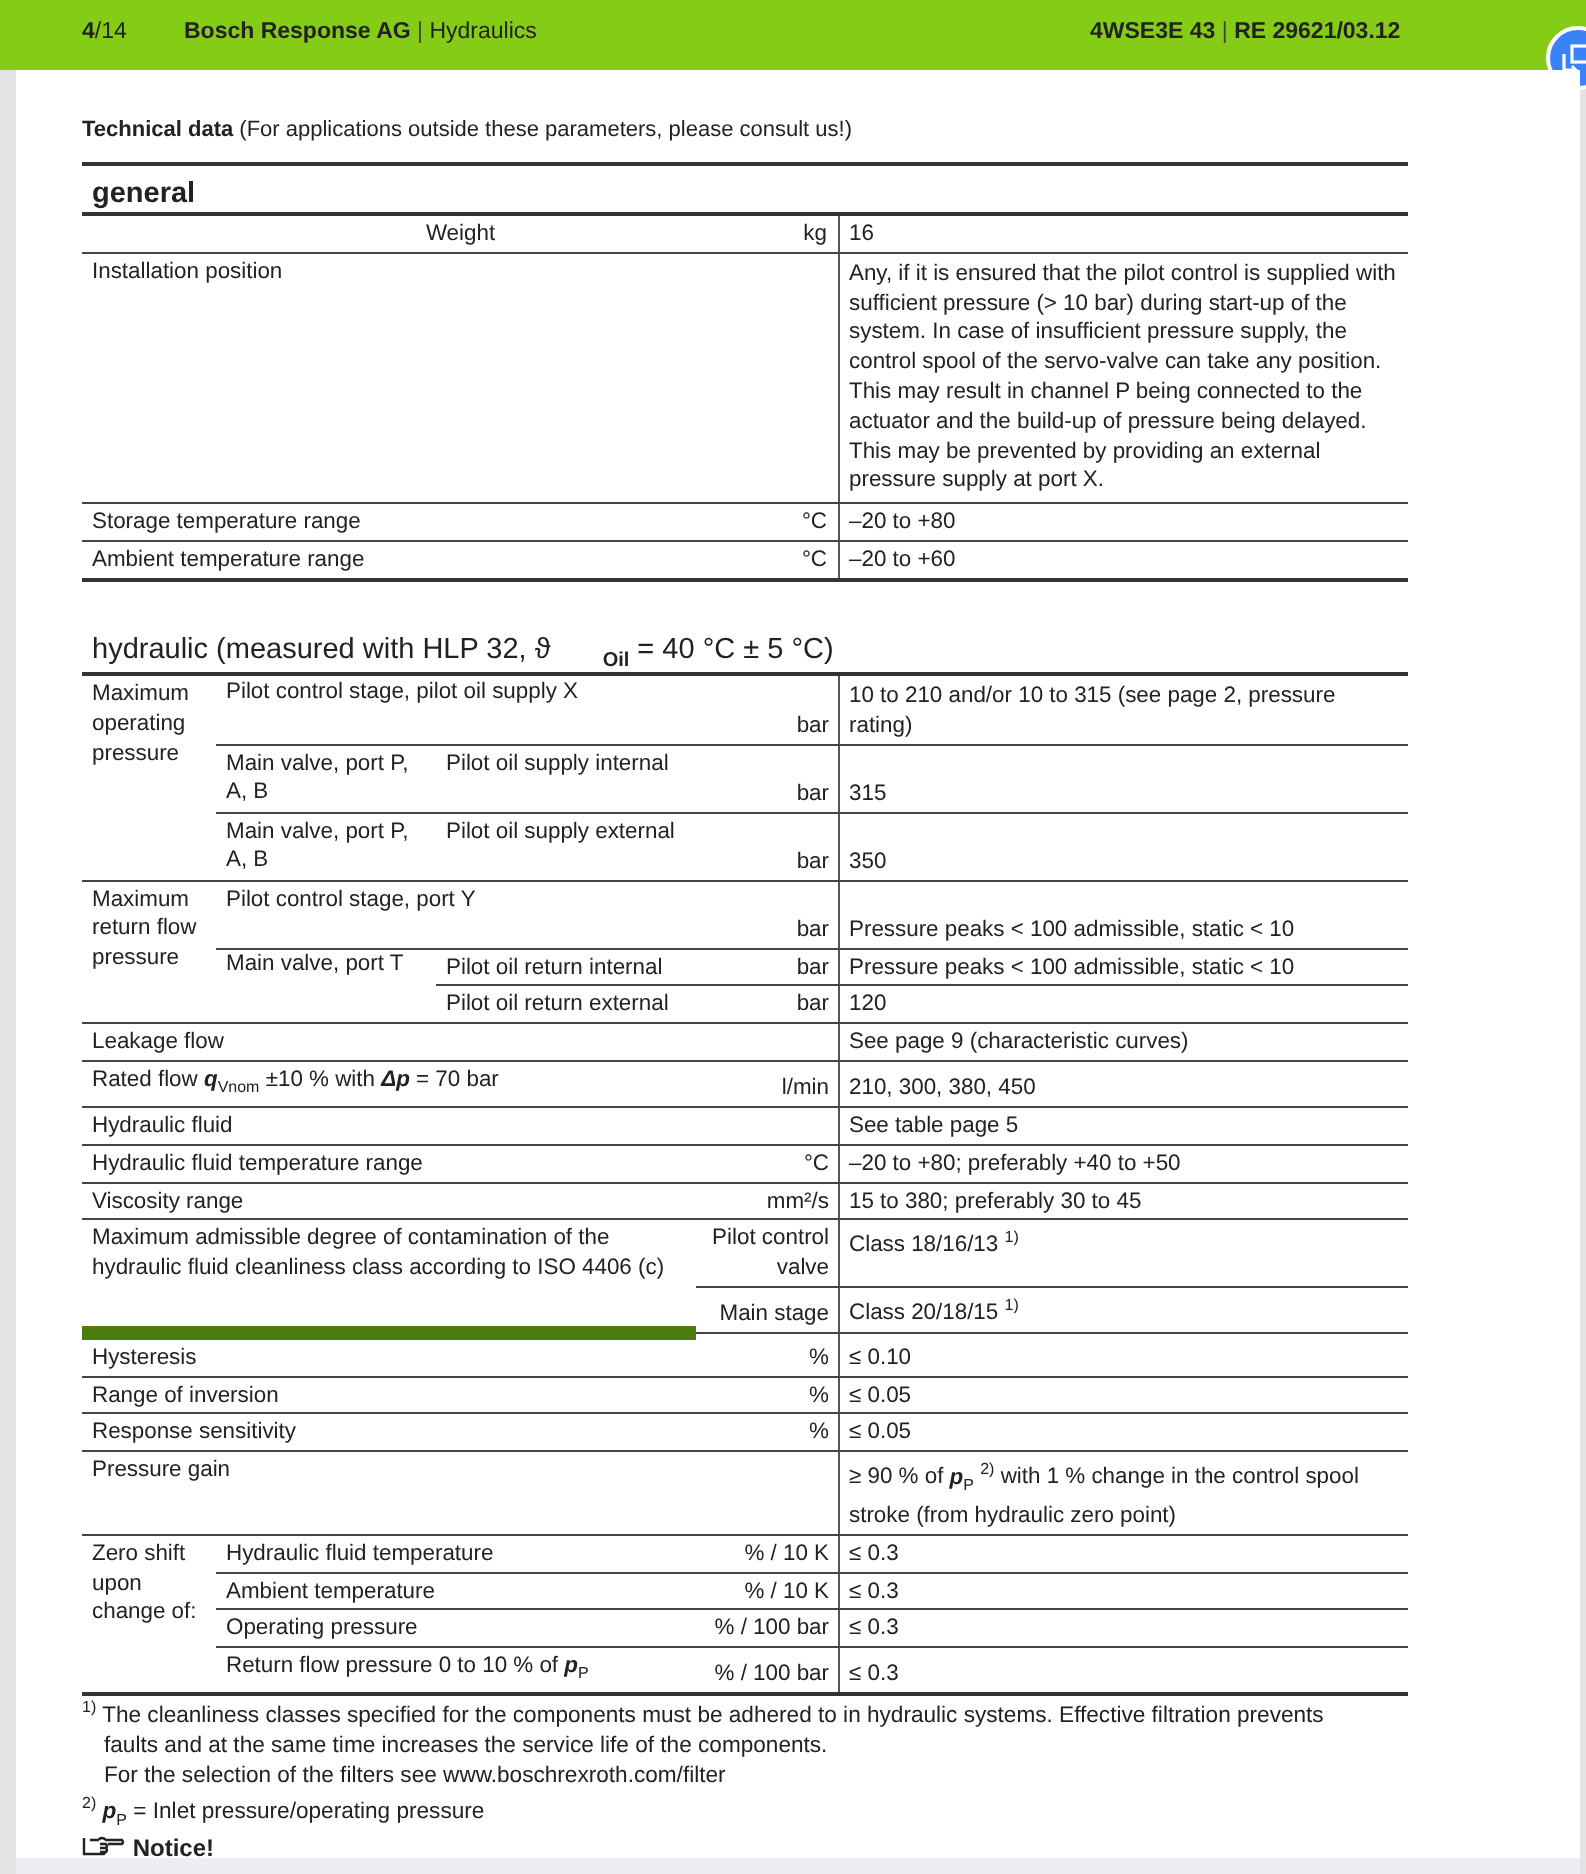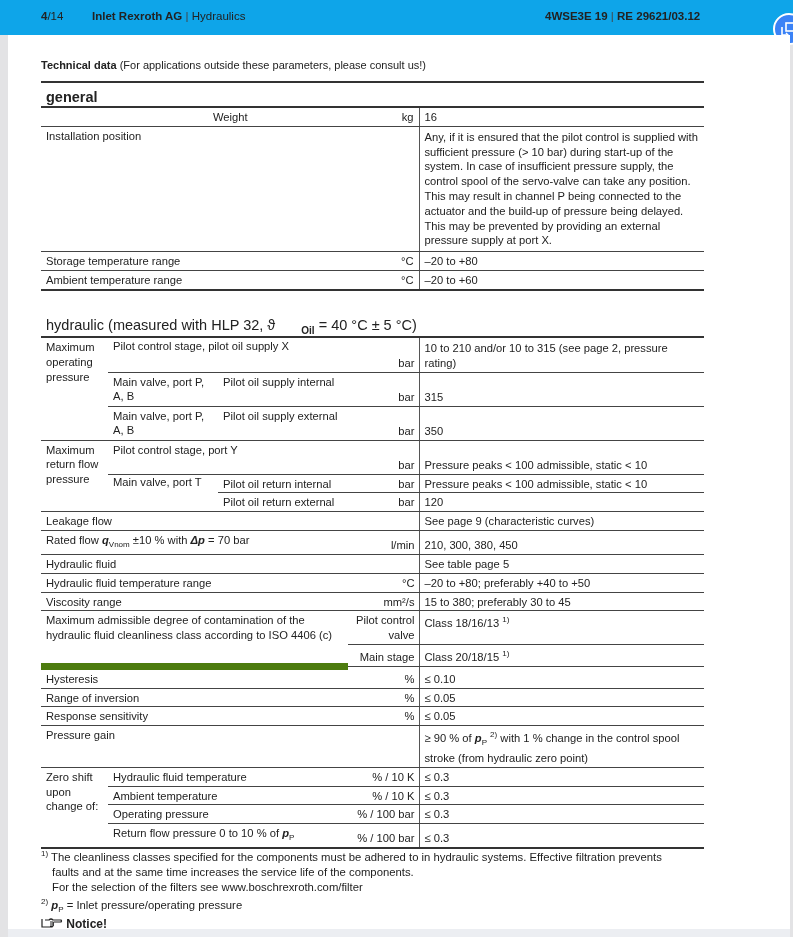--- a/index.html
+++ b/index.html
@@ -1,18 +1,18 @@
 <!DOCTYPE html>
 <html><head>
 <meta charset="utf-8">
 <style>
   * { box-sizing: border-box; margin: 0; padding: 0; }
   html, body { width: 793px; height: 937px; overflow: hidden; background: #e3e3e5; }
   body { font-family: "Liberation Sans", sans-serif; color: #222; position: relative; }
-  .header { position: absolute; left: 0; top: 0; width: 793px; height: 35px; background: #0ea5e9; font-size: 11.5px; color: #222; }
+  .header { position: absolute; left: 0; top: 0; width: 793px; height: 35px; background: #84cc16; font-size: 11.5px; color: #222; }
   .header .pg { position: absolute; left: 41px; top: 10px; font-weight: bold; }
   .header .pg .tot { font-weight: normal; }
   .header .co { position: absolute; left: 92px; top: 10px; font-weight: bold; }
   .header .sep { font-weight: normal; color: #444; }
   .header .div { font-weight: normal; }
   .header .rt { position: absolute; left: 545px; top: 10px; font-weight: bold; }
   .fab { position: absolute; left: 773px; top: 13px; width: 32px; height: 32px; border-radius: 50%; background: #3b82f6; border: 2px solid #fff; }
   .fab svg { position: absolute; left: 5px; top: 6px; }
   .page { position: absolute; left: 8px; top: 35px; width: 782px; height: 902px; background: #fff; }
   .content { position: absolute; left: 33px; top: 0; width: 663px; }
@@ -34,22 +34,22 @@
   .notice { position: absolute; left: 0; font-size: 12px; font-weight: bold; white-space: nowrap; }
   .bottombar { position: absolute; left: 8px; top: 929px; width: 782px; height: 8px; background: #eceef2; }
   i.pp { font-weight: bold; font-style: italic; }
   i.pp sub { font-size: 8px; font-weight: normal; font-style: normal; }
 </style>
 </head>
 <body>
 
 <div class="header">
   <div class="pg"><span>4</span><span class="tot">/14</span></div>
-  <div class="co"><span>Inlet Rexroth AG</span> <span class="sep">|</span> <span class="div">Hydraulics</span></div>
-  <div class="rt"><span>4WSE3E 19</span> <span class="sep">|</span> <span>RE 29621/03.12</span></div>
+  <div class="co"><span>Bosch Response AG</span> <span class="sep">|</span> <span class="div">Hydraulics</span></div>
+  <div class="rt"><span>4WSE3E 43</span> <span class="sep">|</span> <span>RE 29621/03.12</span></div>
 </div>
 
 <div class="fab">
   <svg width="18" height="18" viewBox="0 0 18 18">
     <rect x="6" y="2" width="10" height="8" fill="none" stroke="#fff" stroke-width="1.6"></rect>
     <path d="M2 6 V14 H8" fill="none" stroke="#fff" stroke-width="1.6"></path>
     <path d="M6 12 L8 14 L6 16" fill="none" stroke="#fff" stroke-width="1.4"></path>
   </svg>
 </div>
 

